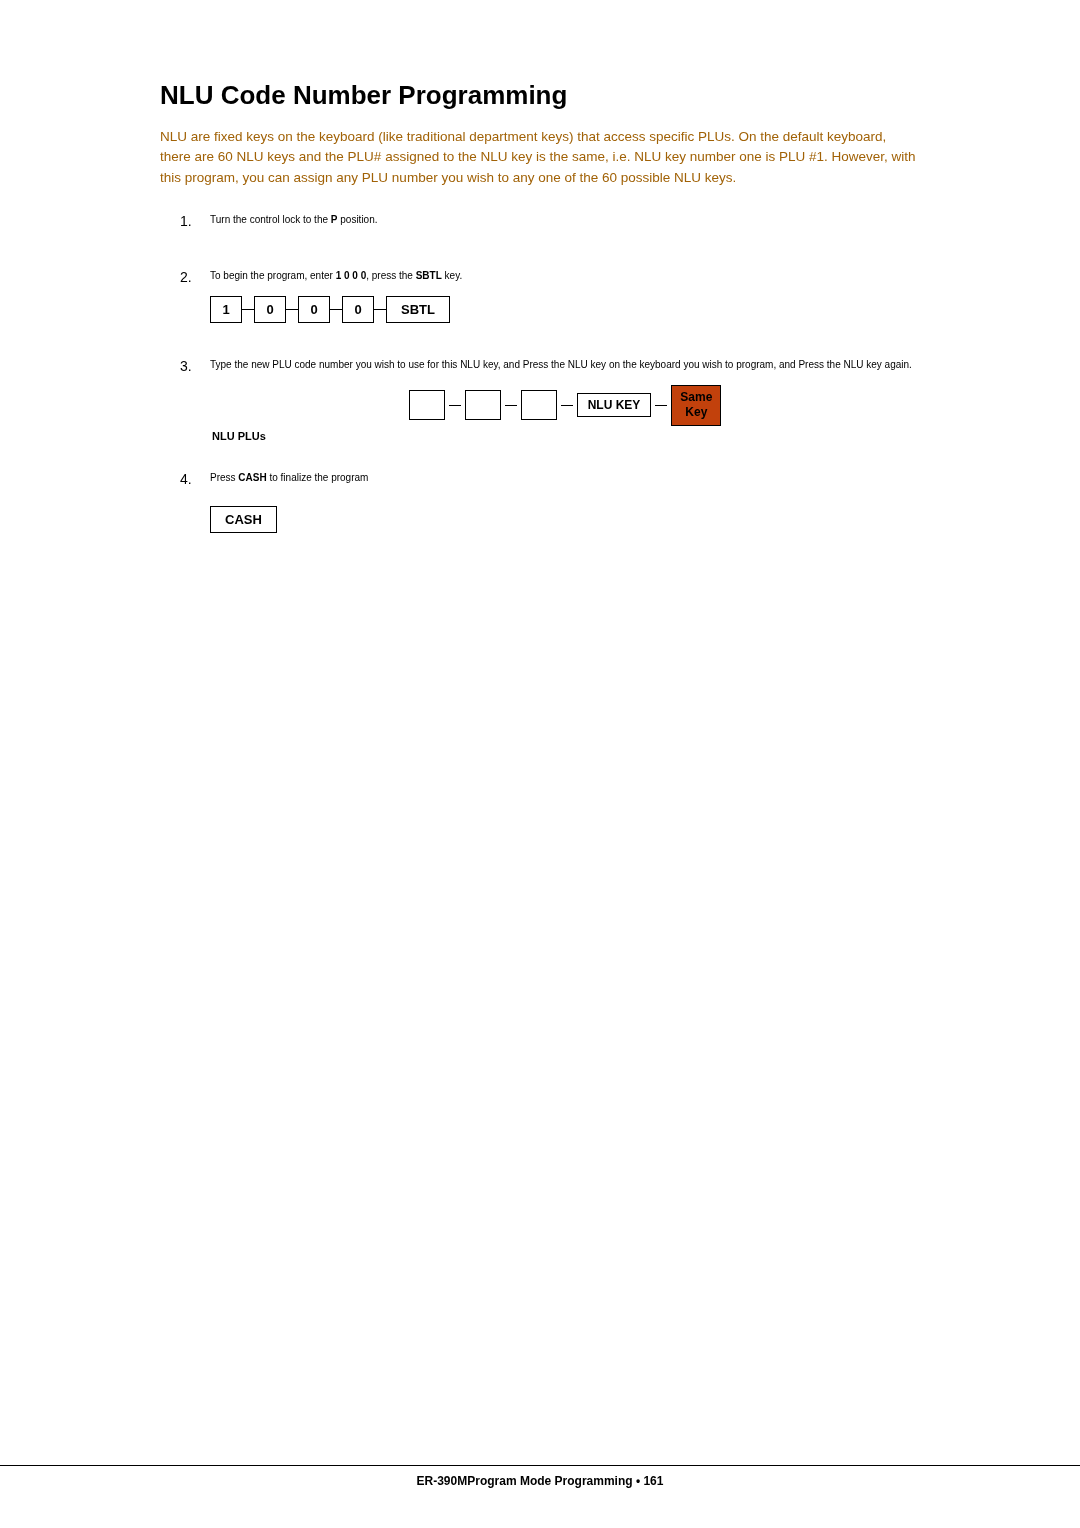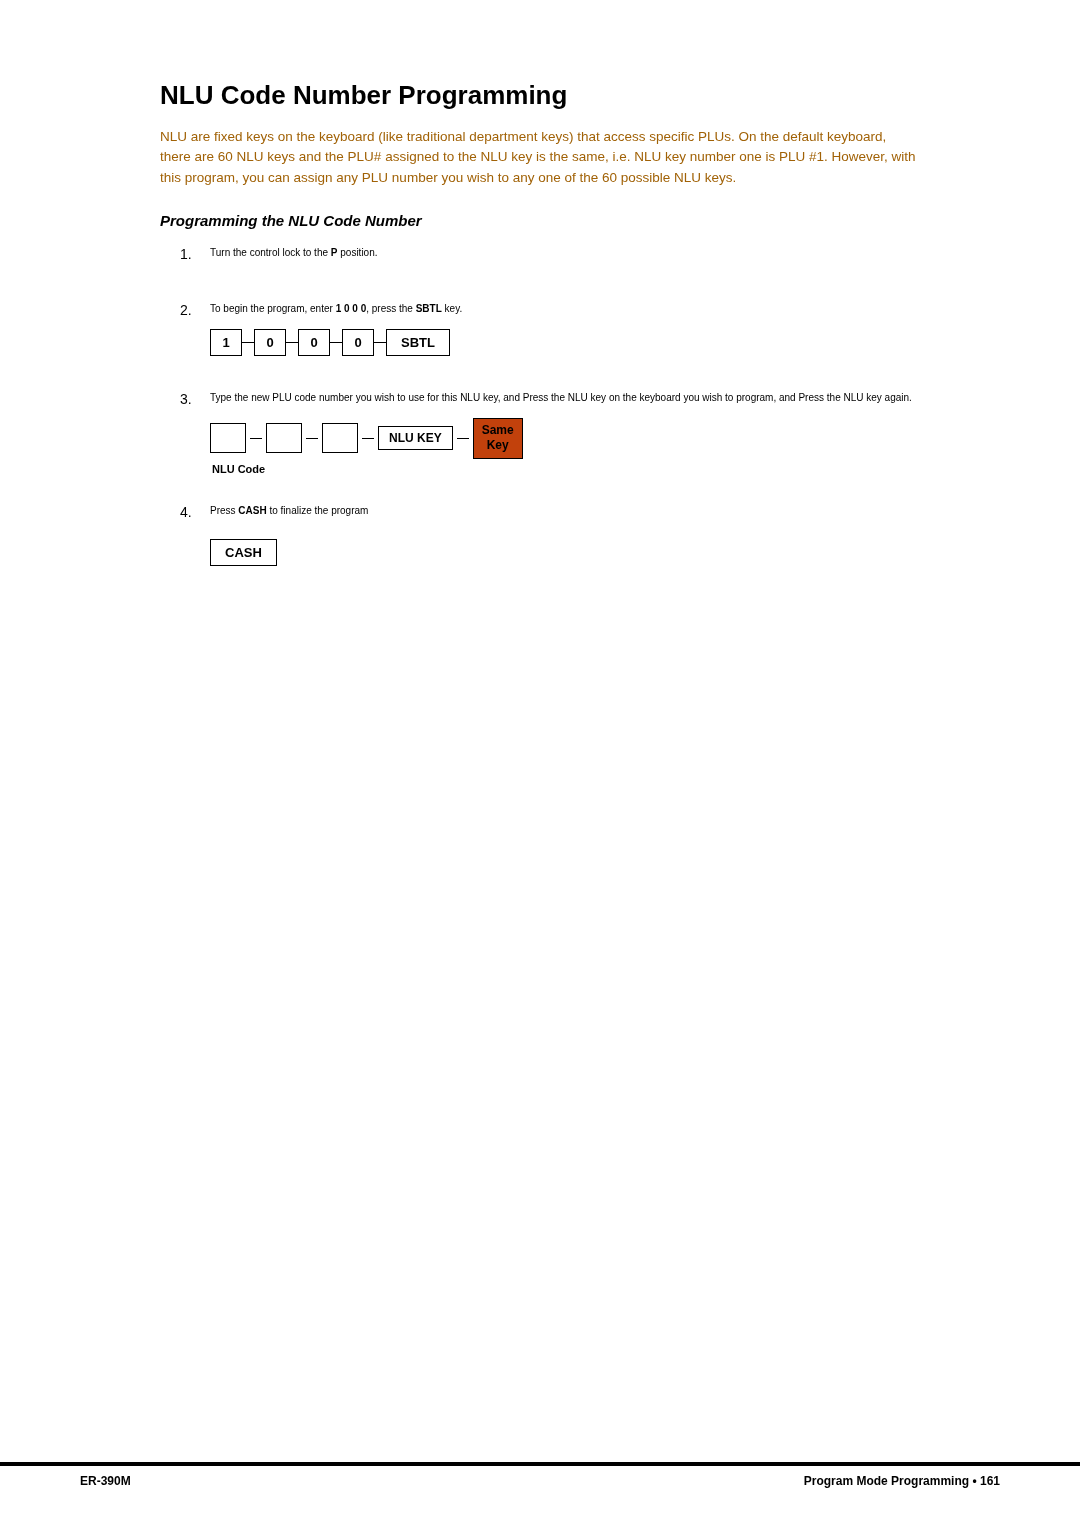--- a/index.html
+++ b/index.html
@@ -107,20 +107,21 @@
       background: #fff;
       text-align: center;
     }
 
     .nlu-diagram {
       display: flex;
       align-items: center;
       gap: 4px;
       margin-top: 10px;
       margin-bottom: 4px;
+      justify-content: center;
     }
 
     .nlu-empty-box {
       border: 1.5px solid #000;
       width: 36px;
       height: 30px;
       background: #fff;
     }
 
     .nlu-key-box {
@@ -161,23 +162,23 @@
       margin-top: 8px;
     }
 
     .footer {
       position: absolute;
       bottom: 40px;
       left: 0;
       right: 0;
       padding: 0 80px;
       display: flex;
-      justify-content: space-between;
+      justify-content: center;
       align-items: center;
-      border-top: 4px solid #000000;
+      border-top: 1px solid #000000;
       padding-top: 8px;
     }
 
     .footer-left {
       font-size: 12px;
       font-weight: bold;
     }
 
     .footer-right {
       font-size: 12px;
@@ -192,21 +193,20 @@
   </style>
 </head>
 <body>
 
 <div class="page">
 
   <h1 class="page-title">NLU Code Number Programming</h1>
 
   <p class="intro-text">NLU are fixed keys on the keyboard (like traditional department keys) that access specific PLUs. On the default keyboard, there are 60 NLU keys and the PLU# assigned to the NLU key is the same, i.e. NLU key number one is PLU #1. However, with this program, you can assign any PLU number you wish to any one of the 60 possible NLU keys.</p>
 
-  <h2 class="section-title">Programming the NLU Code Number</h2>
 
   <ol class="steps-list">
 
     <li class="step-item">
       <span class="step-number">1.</span>
       <div class="step-content">
         <p class="step-text">
           Turn the control lock to the <strong>P</strong> position.
         </p>
       </div>
@@ -243,21 +243,21 @@
             <div class="nlu-empty-box"></div>
             <div class="horizontal-line"></div>
             <div class="nlu-empty-box"></div>
             <div class="horizontal-line"></div>
             <div class="nlu-empty-box"></div>
             <div class="horizontal-line"></div>
             <div class="nlu-key-box">NLU KEY</div>
             <div class="horizontal-line"></div>
             <div class="same-key-box">Same<br>Key</div>
           </div>
-          <div class="nlu-code-label">NLU Code</div>
+          <div class="nlu-code-label">NLU PLUs</div>
         </div>
       </div>
     </li>
 
     <li class="step-item">
       <span class="step-number">4.</span>
       <div class="step-content">
         <p class="step-text">
           Press <strong>CASH</strong> to finalize the program
         </p>

